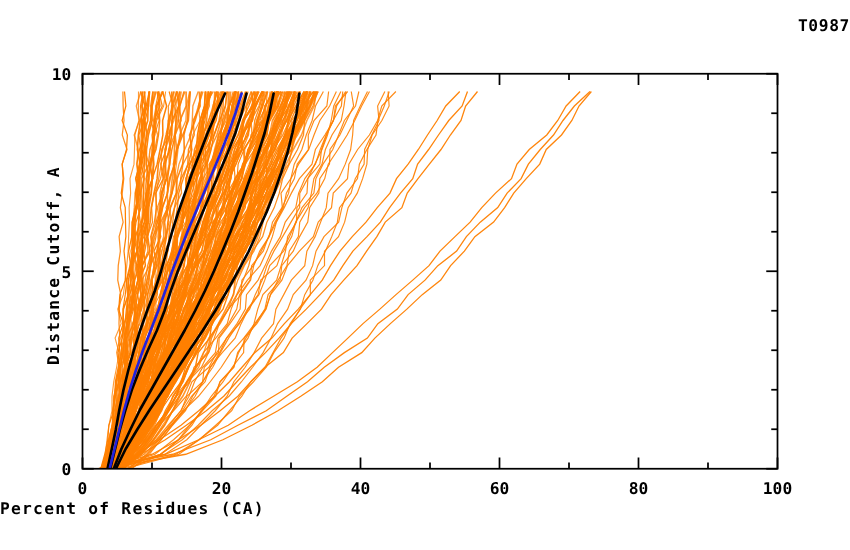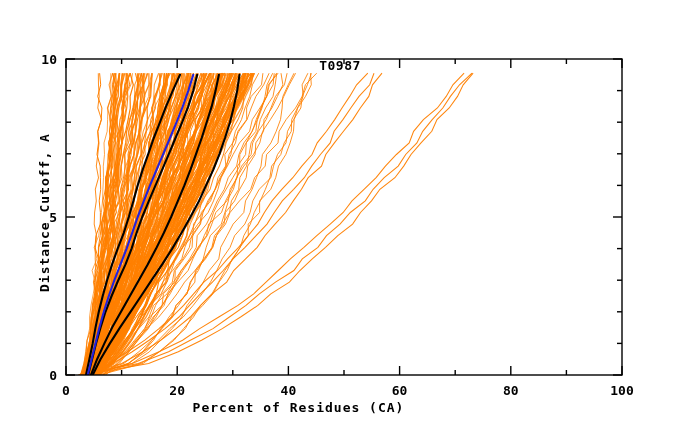--- a/index.html
+++ b/index.html
@@ -1,22 +1,22 @@
 <!DOCTYPE html>
 <html><head>
 <meta charset="utf-8">
 <style>
   html,body{margin:0;padding:0;background:#ffffff;}
   body{width:680px;height:440px;overflow:hidden;
        font-family:"DejaVu Sans Mono","Liberation Mono",monospace;}
   #root{position:relative;width:680px;height:440px;background:#fff;}
-  #chart-title{position:absolute;left:0;top:14px;width:680px;text-align:center;
-      font-size:13px;font-weight:bold;color:#000;letter-spacing:0.5px;margin-top:44px;}
+  #chart-title{position:absolute;left:0;top:14px;width:680px;text-align:right;
+      font-size:13px;font-weight:bold;color:#000;letter-spacing:0.5px;}
   #plot-svg{position:absolute;left:0;top:0;}
-  #xlabel{position:absolute;left:0;top:400px;width:597px;text-align:center;
+  #xlabel{position:absolute;left:0;top:400px;width:597px;
       font-size:13px;font-weight:bold;color:#000;letter-spacing:1px;}
   #ylabel{position:absolute;left:-86px;top:205px;width:260px;text-align:center;
       font-size:13px;font-weight:bold;color:#000;letter-spacing:1px;
       transform:rotate(-90deg);transform-origin:center center;}
   .tick-text{font-family:"DejaVu Sans Mono","Liberation Mono",monospace;
       font-size:13px;font-weight:bold;fill:#000;}
 </style>
 </head>
 <body>
 

